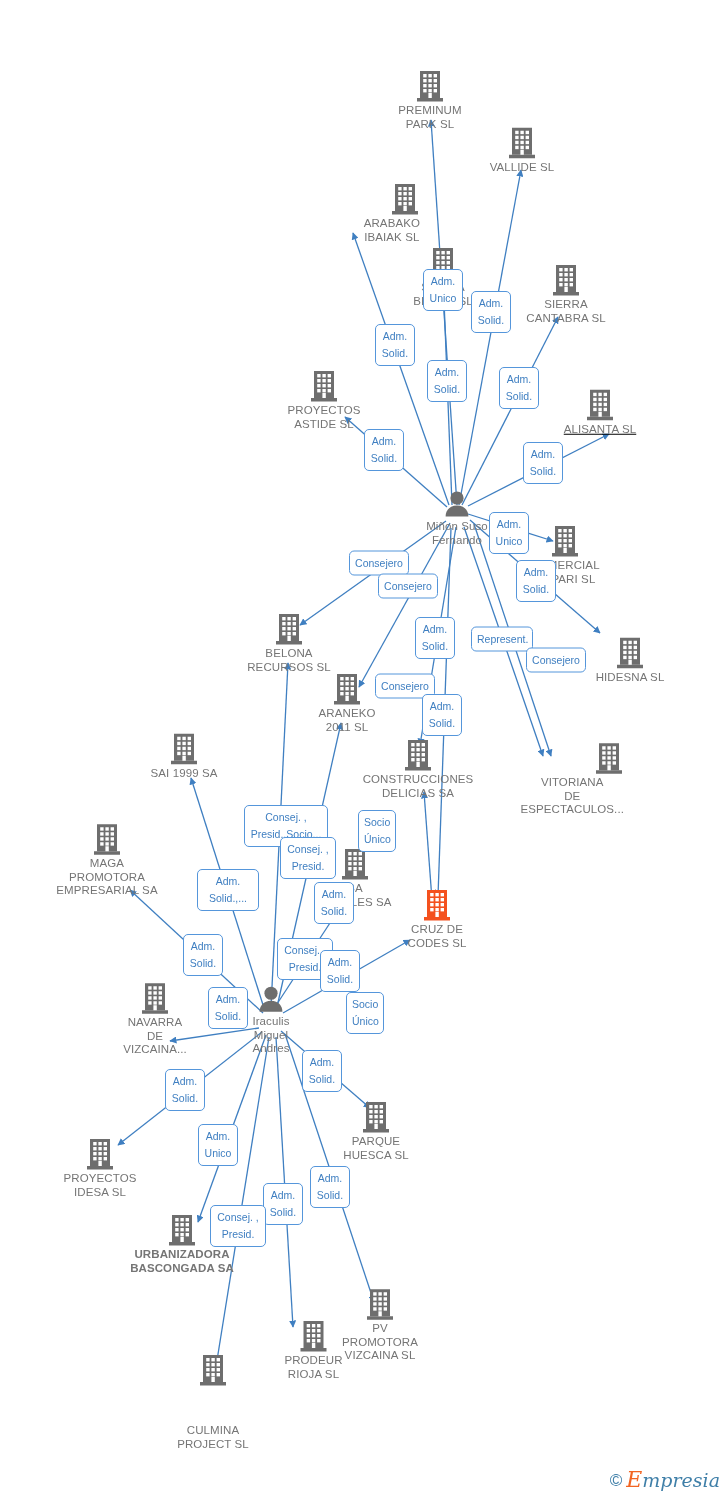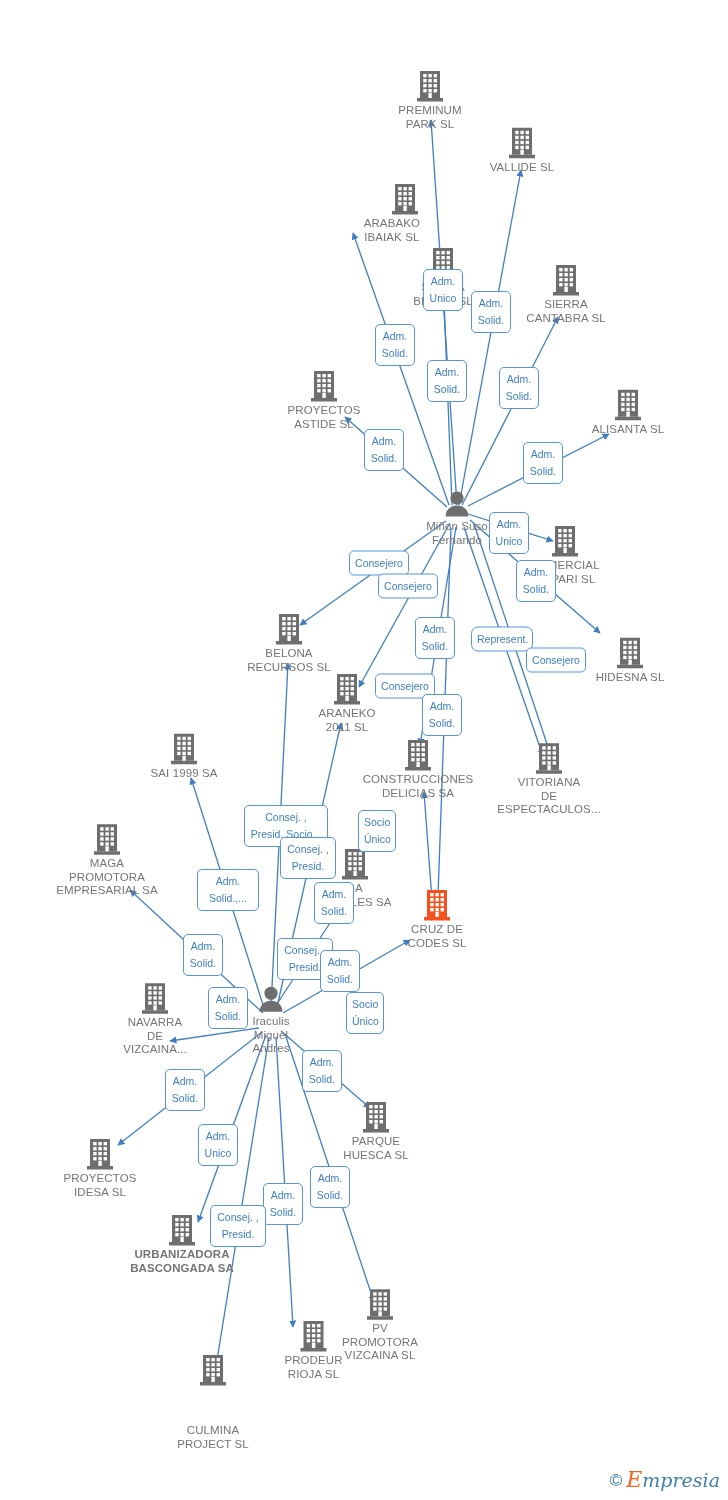--- a/index.html
+++ b/index.html
@@ -216,21 +216,21 @@
               <rect x="18.6" y="5" width="3.4" height="3.4"></rect>
               <rect x="18.6" y="10" width="3.4" height="3.4"></rect>
               <rect x="18.6" y="15" width="3.4" height="3.4"></rect>
               <rect x="18.6" y="20" width="3.4" height="3.4"></rect>
               <rect x="13.4" y="24" width="3.4" height="5"></rect>
             </g>
           </svg></div>
         <div class="lbl">PROYECTOS
 ASTIDE SL</div>
       </div>
-      <div class="node company" style="left: 628px; top: 412px;">
+      <div class="node company" style="left: 600px; top: 412px; text-decoration: underline;">
         <div class="ico"><svg width="30" height="34" viewBox="0 0 30 34">
             <g fill="#6e6e6e">
               <rect x="5" y="2" width="20" height="27"></rect>
               <rect x="2" y="29" width="26" height="3.5"></rect>
             </g>
             <g fill="#ffffff">
               <rect x="8.2" y="5" width="3.4" height="3.4"></rect>
               <rect x="8.2" y="10" width="3.4" height="3.4"></rect>
               <rect x="8.2" y="15" width="3.4" height="3.4"></rect>
               <rect x="8.2" y="20" width="3.4" height="3.4"></rect>
@@ -396,21 +396,21 @@
               <rect x="18.6" y="5" width="3.4" height="3.4"></rect>
               <rect x="18.6" y="10" width="3.4" height="3.4"></rect>
               <rect x="18.6" y="15" width="3.4" height="3.4"></rect>
               <rect x="18.6" y="20" width="3.4" height="3.4"></rect>
               <rect x="13.4" y="24" width="3.4" height="5"></rect>
             </g>
           </svg></div>
         <div class="lbl">CONSTRUCCIONES
 DELICIAS SA</div>
       </div>
-      <div class="node company" style="left: 549px; top: 779px;">
+      <div class="node company" style="left: 549px; top: 779px; align-items: flex-end;">
         <div class="ico"><svg width="30" height="34" viewBox="0 0 30 34">
             <g fill="#6e6e6e">
               <rect x="5" y="2" width="20" height="27"></rect>
               <rect x="2" y="29" width="26" height="3.5"></rect>
             </g>
             <g fill="#ffffff">
               <rect x="8.2" y="5" width="3.4" height="3.4"></rect>
               <rect x="8.2" y="10" width="3.4" height="3.4"></rect>
               <rect x="8.2" y="15" width="3.4" height="3.4"></rect>
               <rect x="8.2" y="20" width="3.4" height="3.4"></rect>
@@ -708,21 +708,21 @@
       <div class="elabel" style="left: 543px; top: 463px; width: 40px;">Adm.
 Solid.</div>
       <div class="elabel" style="left: 509px; top: 533px; width: 40px;">Adm.
 Unico</div>
       <div class="elabel" style="left: 536px; top: 581px; width: 40px;">Adm.
 Solid.</div>
       <div class="elabel" style="left: 379px; top: 563px; width: 60px;">Consejero</div>
       <div class="elabel" style="left: 408px; top: 586px; width: 60px;">Consejero</div>
       <div class="elabel" style="left: 435px; top: 638px; width: 40px;">Adm.
 Solid.</div>
-      <div class="elabel" style="left: 502px; top: 639px; width: 62px; border-radius: 7px;">Represent.</div>
+      <div class="elabel" style="left: 502px; top: 639px; width: 62px;">Represent.</div>
       <div class="elabel" style="left: 556px; top: 660px; width: 60px;">Consejero</div>
       <div class="elabel" style="left: 405px; top: 686px; width: 60px;">Consejero</div>
       <div class="elabel" style="left: 442px; top: 715px; width: 40px;">Adm.
 Solid.</div>
       <div class="elabel" style="left: 377px; top: 831px; width: 38px;">Socio
 Único</div>
       <div class="elabel" style="left: 286px; top: 826px; width: 84px;">Consej. ,
 Presid.,Socio...</div>
       <div class="elabel" style="left: 308px; top: 858px; width: 56px;">Consej. ,
 Presid.</div>

